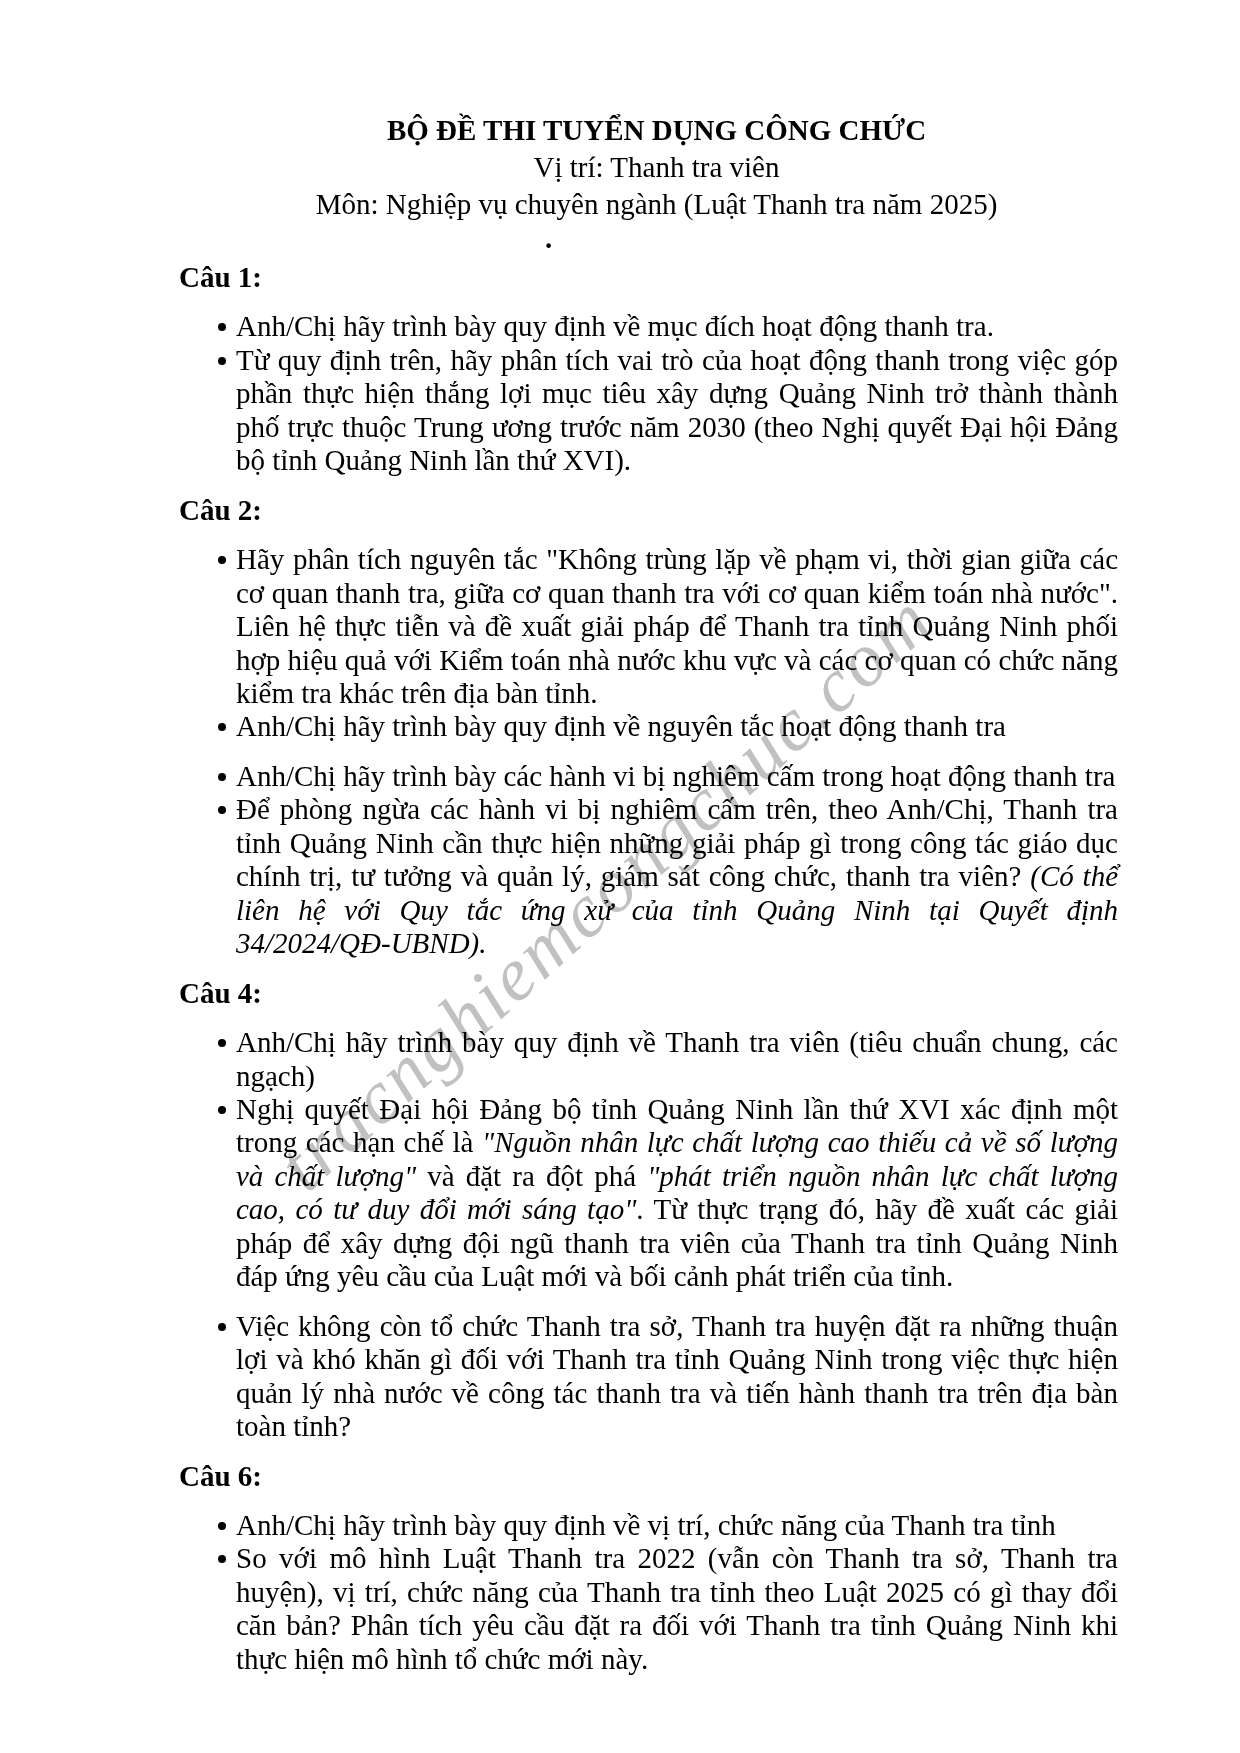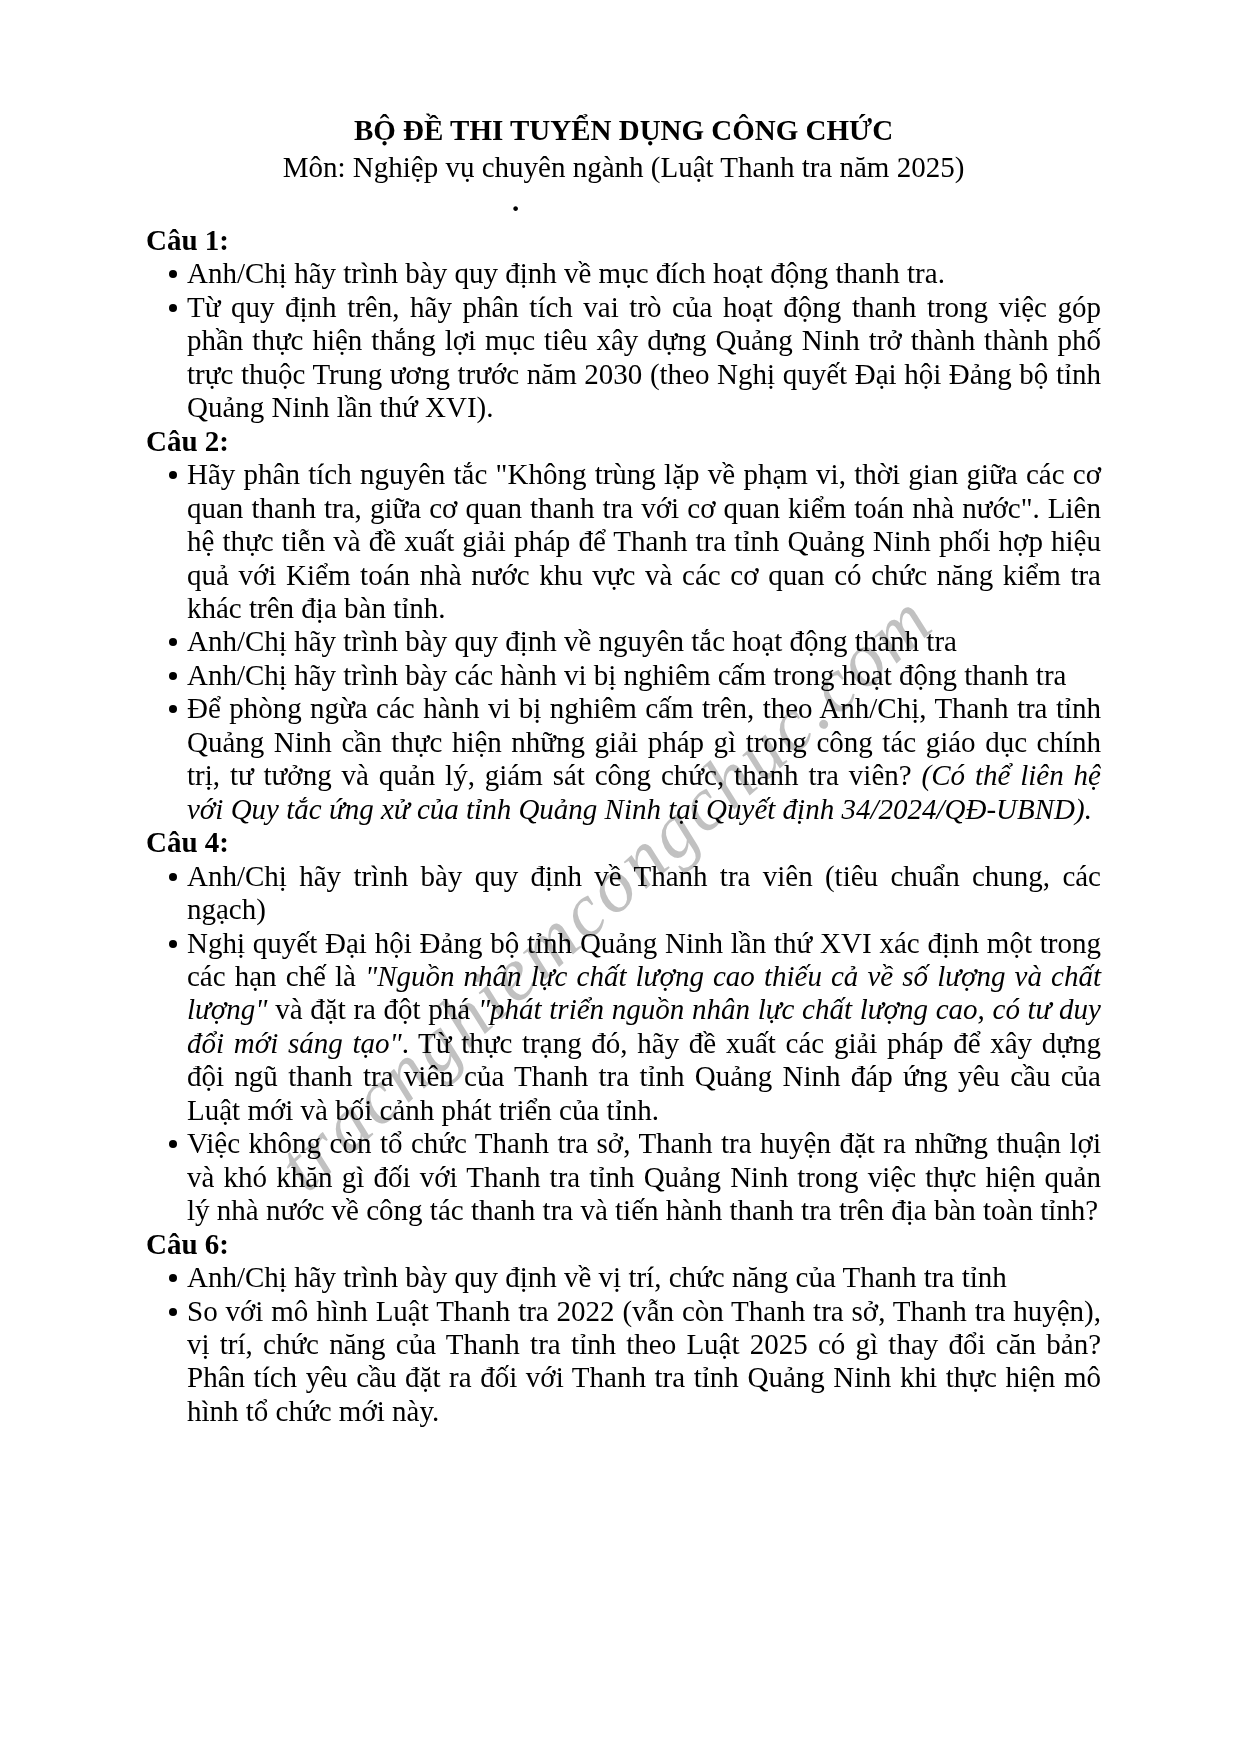--- a/index.html
+++ b/index.html
@@ -25,40 +25,40 @@
     color: #8f8f8f;
     opacity: 0.55;
     transform: rotate(-42deg);
     transform-origin: 50% 50%;
     z-index: 0;
     pointer-events: none;
   }
 
   .content {
     position: absolute;
-    left: 146px; top: 112px;
+    left: 179px; top: 112px;
     width: 955px;
     font-size: 29px;
     line-height: 33.45px;
     z-index: 1;
   }
 
   .header { text-align: center; line-height: 37px; }
   .title { font-weight: bold; }
   .stray {
     text-align: left;
     padding-left: 366px;
     line-height: 30px;
     font-weight: bold;
   }
 
   .questions { margin-top: 8px; }
   .cau { font-weight: bold; text-align: left; }
 
-  ul.bullets { margin: 0; padding: 0; list-style: none; }
+  ul.bullets { margin: 16px; padding: 0; list-style: none; }
   ul.bullets li {
     position: relative;
     padding-left: 41px;
     text-align: justify;
   }
   ul.bullets li::before {
     content: "";
     position: absolute;
     left: 23px; top: 13px;
     width: 8px; height: 8px;
@@ -71,20 +71,21 @@
 <body>
 
 <div class="page">
 
   <div class="watermark">tracnghiemcongchuc.com</div>
 
   <div class="content">
 
     <div class="header">
       <div class="title">BỘ ĐỀ THI TUYỂN DỤNG CÔNG CHỨC</div>
+      <div class="subtitle">Vị trí: Thanh tra viên</div>
       <div class="subtitle">Môn: Nghiệp vụ chuyên ngành (Luật Thanh tra năm 2025)</div>
       <div class="stray">.</div>
     </div>
 
     <div class="questions">
         <div class="cau">Câu 1:</div>
         <ul class="bullets">
           <li><span>Anh/Chị hãy trình bày quy định về mục đích hoạt động thanh tra.</span></li>
           <li><span>Từ quy định trên, hãy phân tích vai trò của hoạt động thanh trong việc góp phần thực hiện thắng lợi mục tiêu xây dựng Quảng Ninh trở thành thành phố trực thuộc Trung ương trước năm 2030 (theo Nghị quyết Đại hội Đảng bộ tỉnh Quảng Ninh lần thứ XVI).</span></li>
         </ul>

